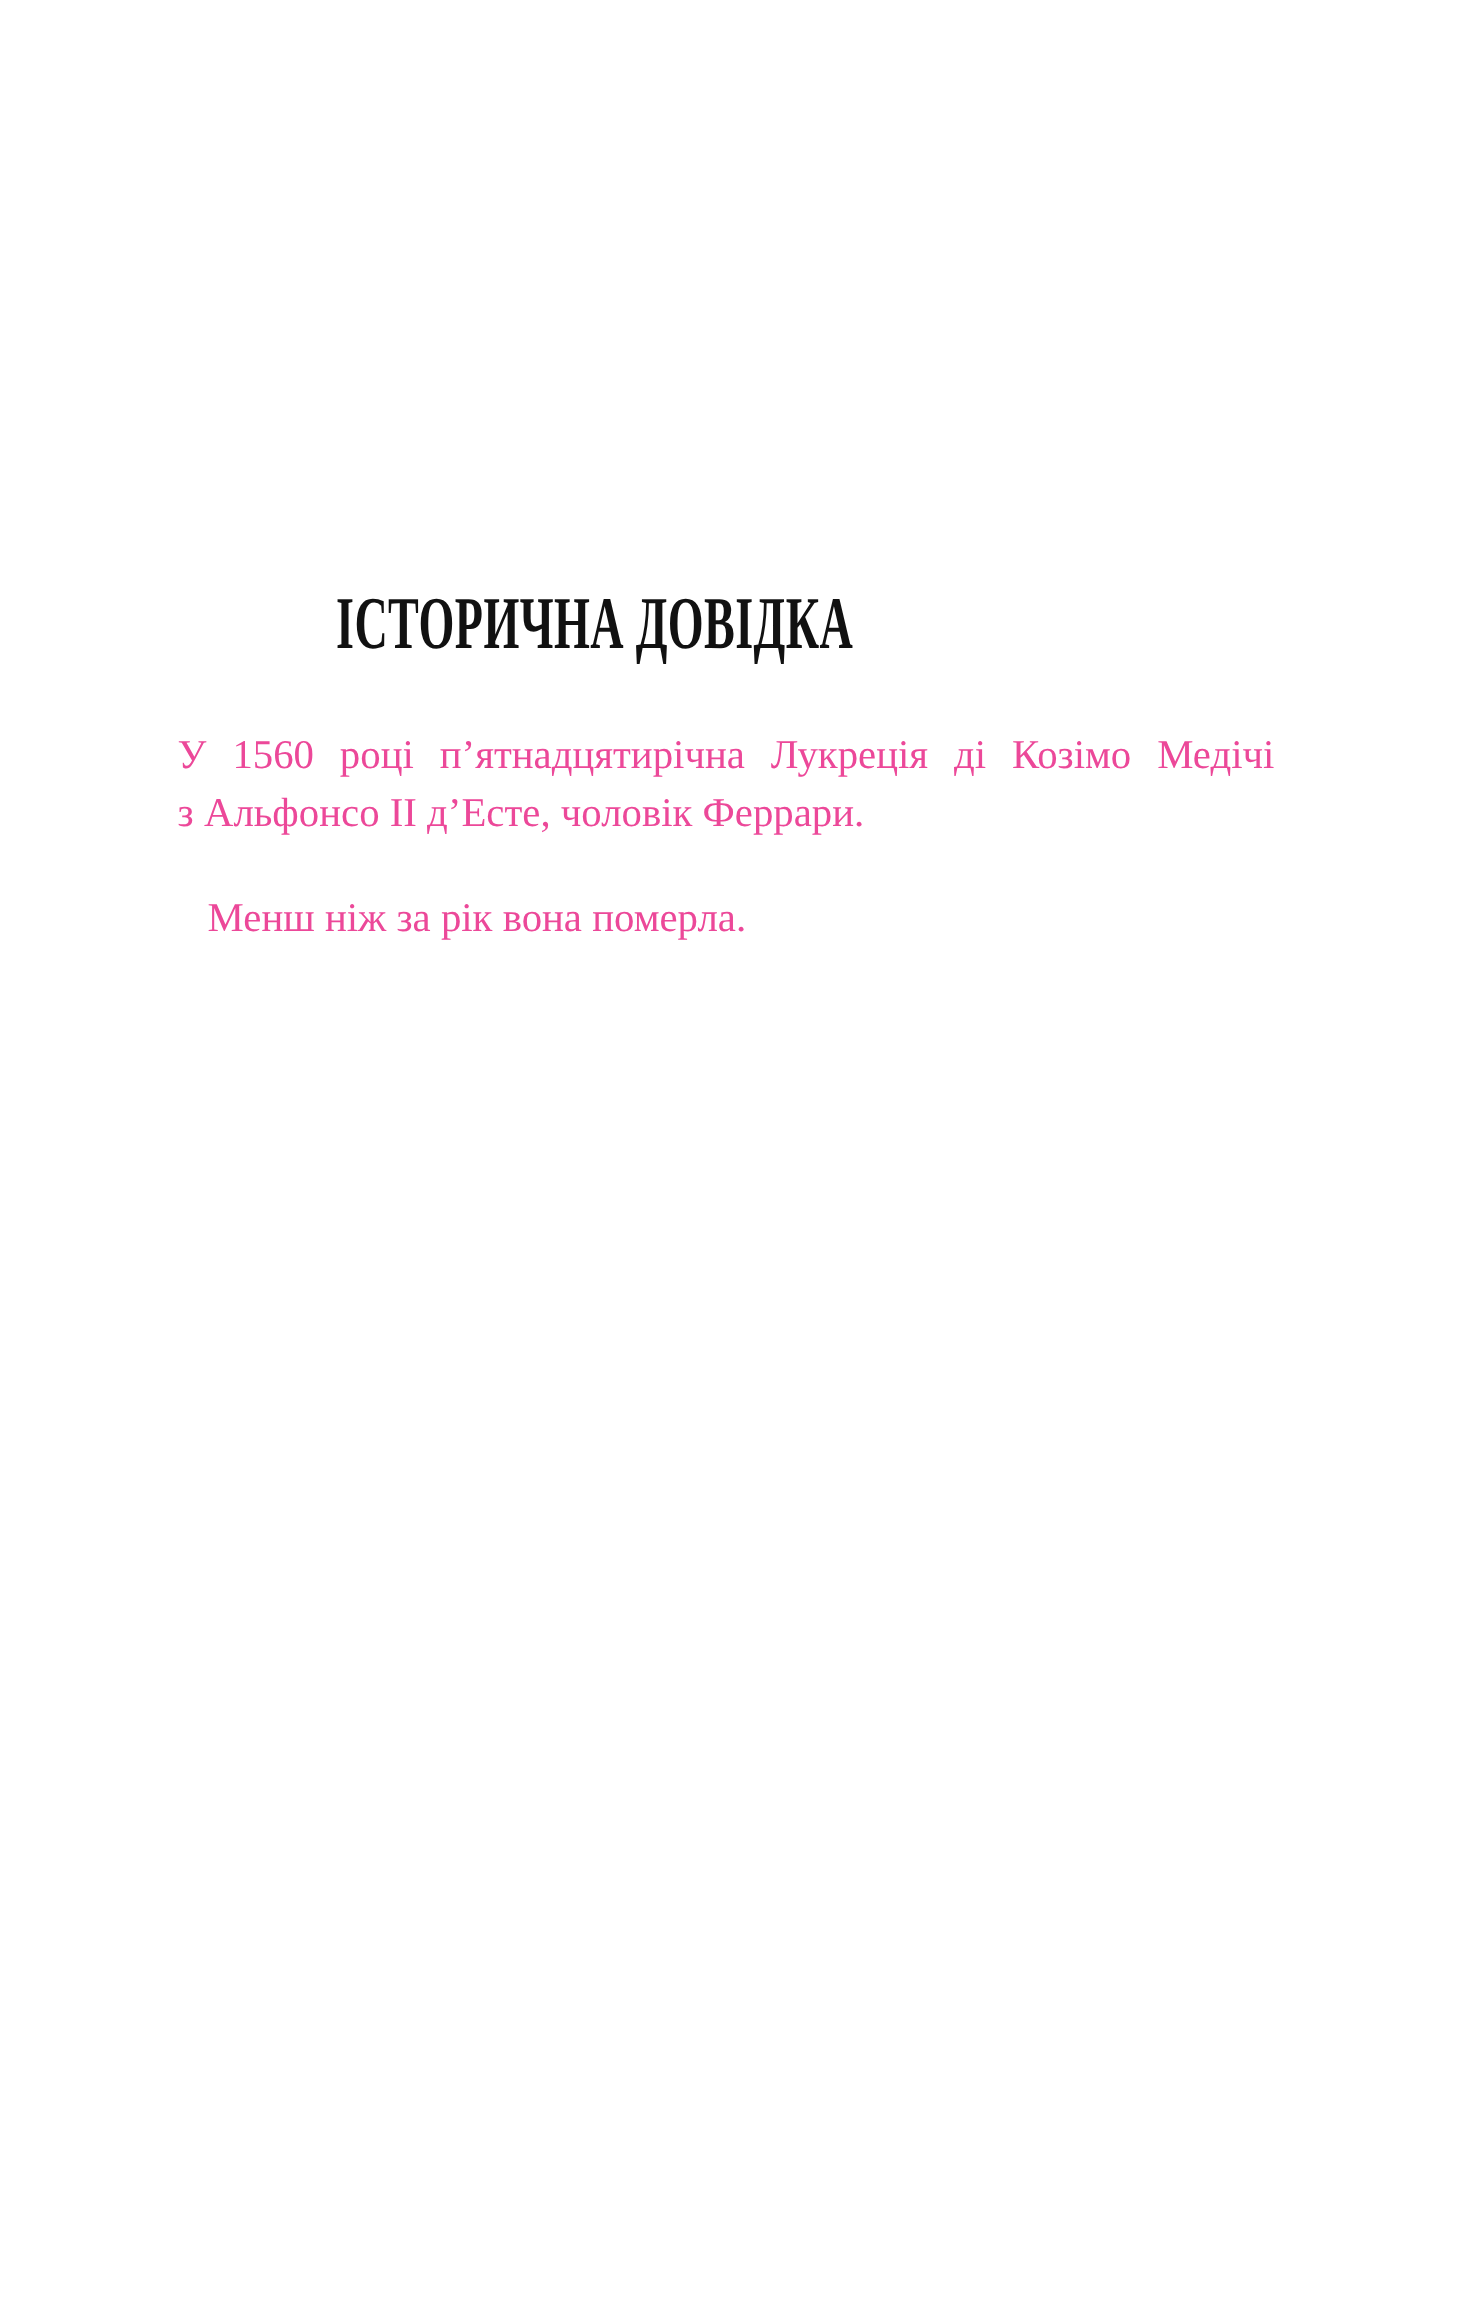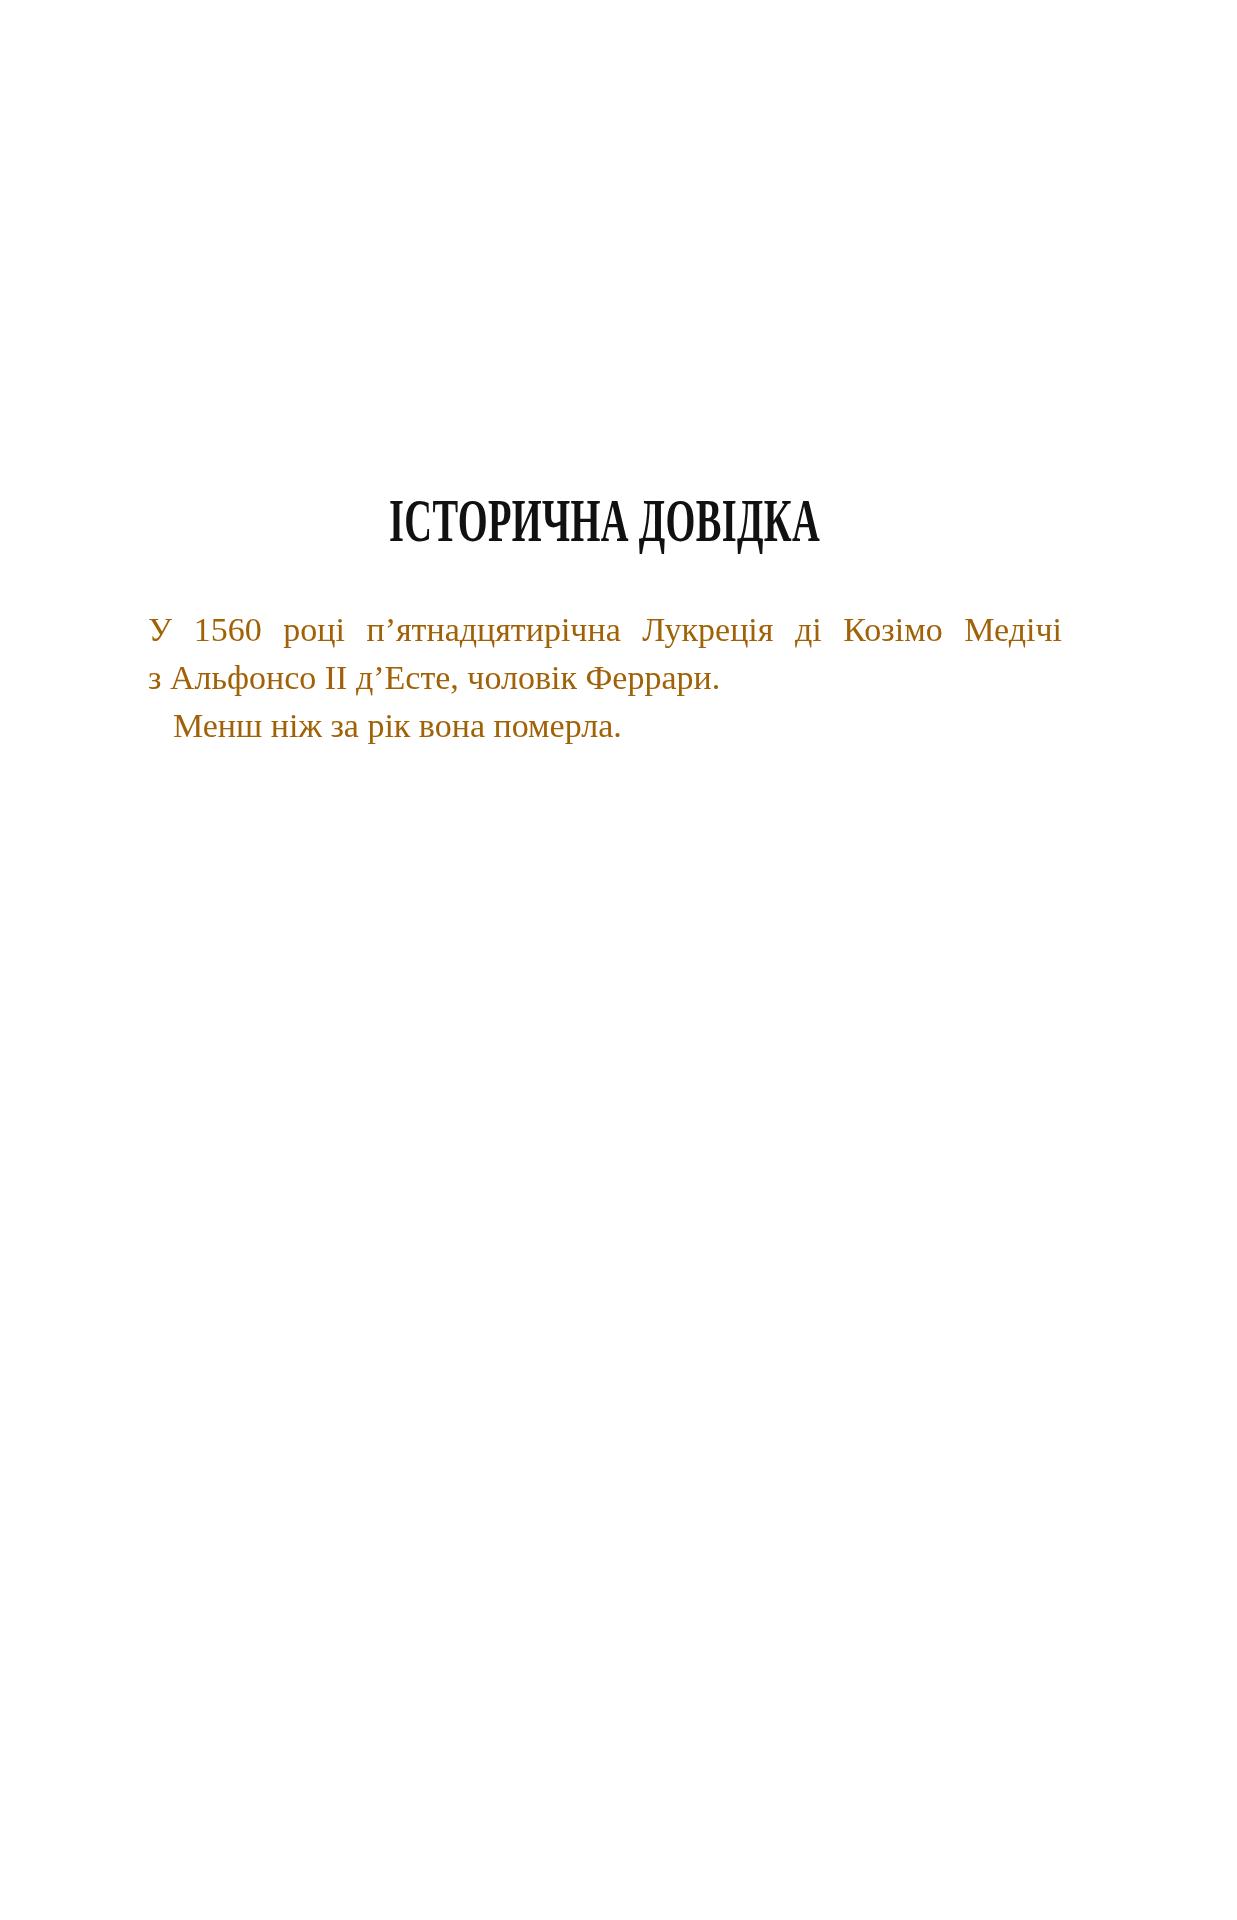--- a/index.html
+++ b/index.html
@@ -13,55 +13,55 @@
     height: 1920px;
     background: #ffffff;
     overflow: hidden;
     font-family: "Liberation Serif", serif;
   }
   .heading {
     position: absolute;
     left: 148px;
     top: 489px;
     width: 914px;
-    text-align: center;
     white-space: nowrap;
   }
   .heading-text {
     display: inline-block;
     font-family: "Liberation Serif", serif;
     font-weight: bold;
     font-size: 62px;
     line-height: 1;
     color: #111111;
     transform: scaleX(0.62);
     transform-origin: center top;
     letter-spacing: 0.5px;
   }
   .body-text {
     position: absolute;
     left: 148px;
     top: 606px;
     width: 914px;
     font-size: 34px;
     line-height: 48px;
-    color: #a16207;
+    color: #ec4899;
   }
   .line {
     width: 100%;
     text-align: justify;
     text-align-last: left;
     white-space: normal;
   }
   .line.justified {
     text-align-last: justify;
     text-justify: inter-word;
   }
   .line.indented {
     text-indent: 25px;
+    margin-top: 40px;
   }
 </style>
 </head>
 <body>
 
 <div class="page">
 
   <div class="heading">
     <span class="heading-text">ІСТОРИЧНА ДОВІДКА</span>
   </div>

